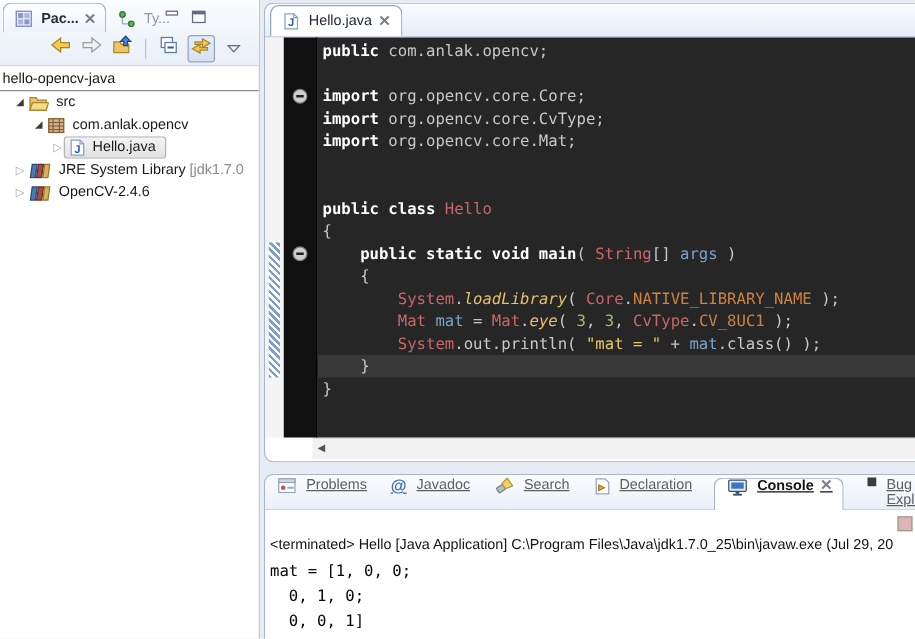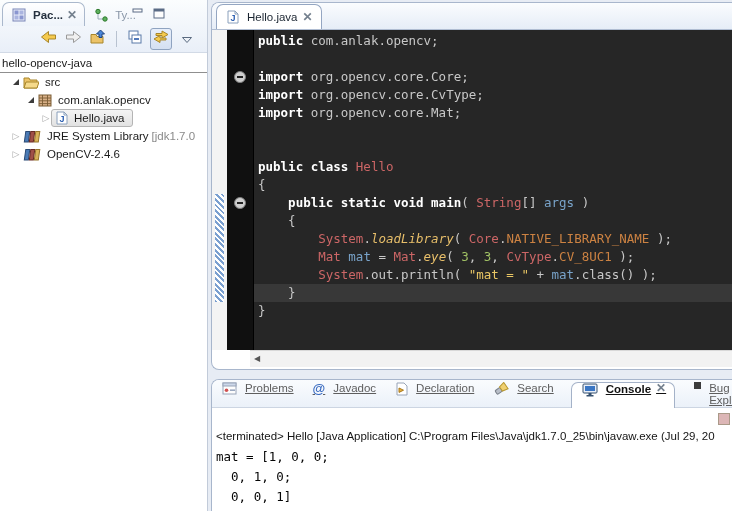--- a/index.html
+++ b/index.html
@@ -361,37 +361,37 @@
         <span>Problems</span>
       </div>
       <div class="console-tabitem">
         <span class="tw-icon">
           <span style="color:#3a6bc0;font-weight:bold;font-size:13px;line-height:13px">@</span>
         </span>
         <span>Javadoc</span>
       </div>
       <div class="console-tabitem">
         <span class="tw-icon">
-          <svg width="13" height="14" viewBox="0 0 13 14">
-            <path d="M2 1 H9 L12 4 V13 H2 Z" fill="#ffffff" stroke="#98a4b8"></path>
-            <path d="M4 6 l4.5 2.2 L4 10.4 Z" fill="#e8b040" stroke="#a8781a"></path>
-          </svg>
-        </span>
-        <span>Declaration</span>
-      </div>
-      <div class="console-tabitem">
-        <span class="tw-icon">
           <svg width="16" height="14" viewBox="0 0 16 14">
             <g transform="rotate(-35 8 7)">
               <rect x="2" y="5" width="6" height="4.5" rx="1" fill="#b8bec8" stroke="#787f88"></rect>
               <path d="M8 4.5 L14 3.2 V10.8 L8 9.5 Z" fill="#f0d070" stroke="#b89830"></path>
             </g>
           </svg>
         </span>
         <span>Search</span>
+      </div>
+      <div class="console-tabitem">
+        <span class="tw-icon">
+          <svg width="13" height="14" viewBox="0 0 13 14">
+            <path d="M2 1 H9 L12 4 V13 H2 Z" fill="#ffffff" stroke="#98a4b8"></path>
+            <path d="M4 6 l4.5 2.2 L4 10.4 Z" fill="#e8b040" stroke="#a8781a"></path>
+          </svg>
+        </span>
+        <span>Declaration</span>
       </div>
       <div class="console-tabitem active">
         <span class="tw-icon">
           <svg width="16" height="14" viewBox="0 0 16 14">
             <rect x="1" y="1" width="14" height="9" rx="1" fill="#e8eef8" stroke="#35506e"></rect>
             <rect x="3" y="3" width="10" height="5" fill="#3a76c4"></rect>
             <rect x="6.5" y="10" width="3" height="2" fill="#35506e"></rect>
             <rect x="4.5" y="12" width="7" height="1.5" fill="#35506e"></rect>
           </svg>
         </span>

